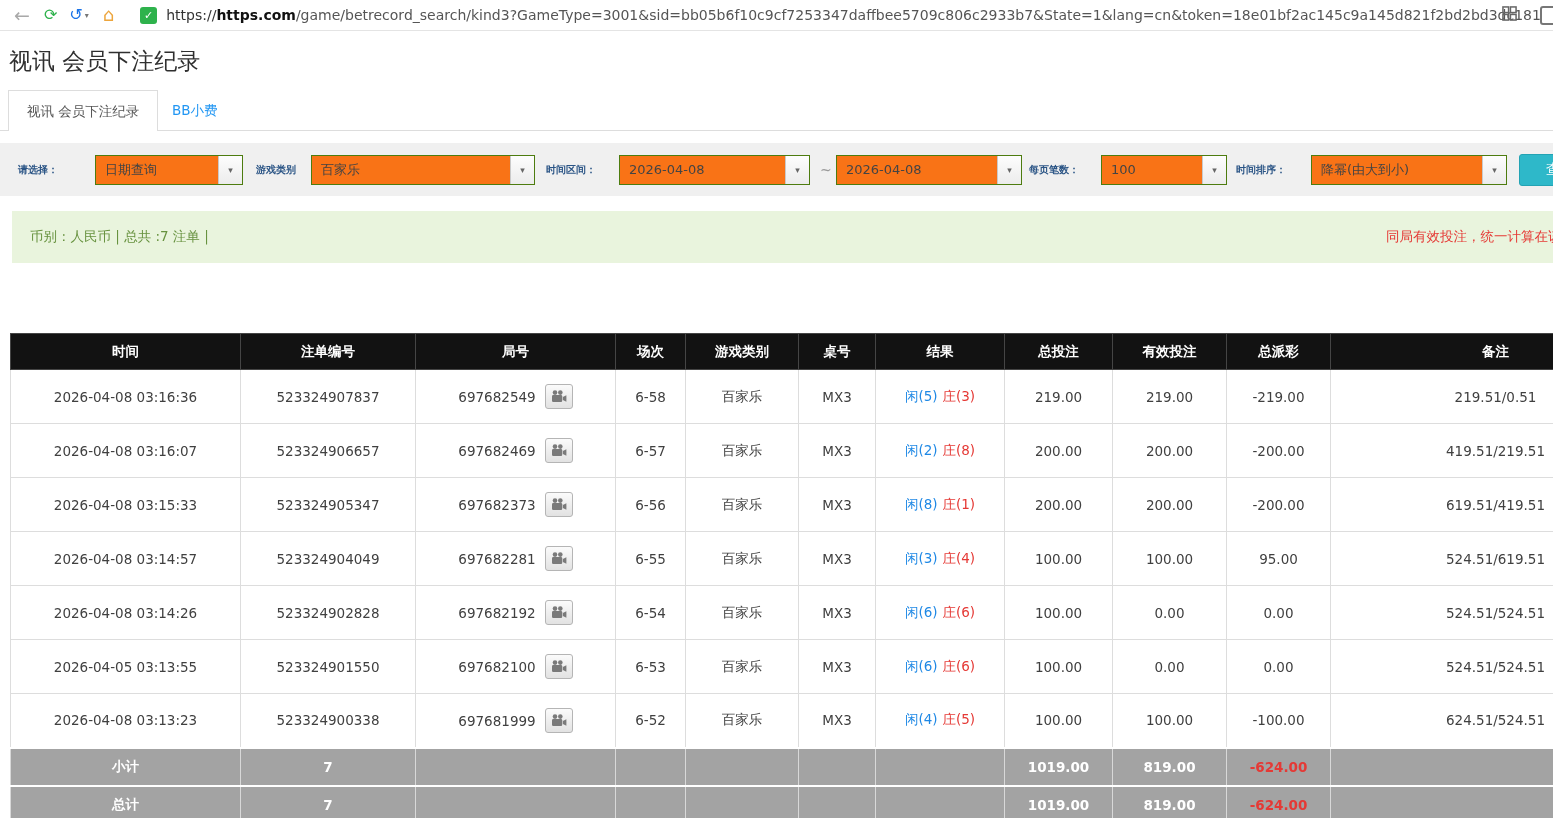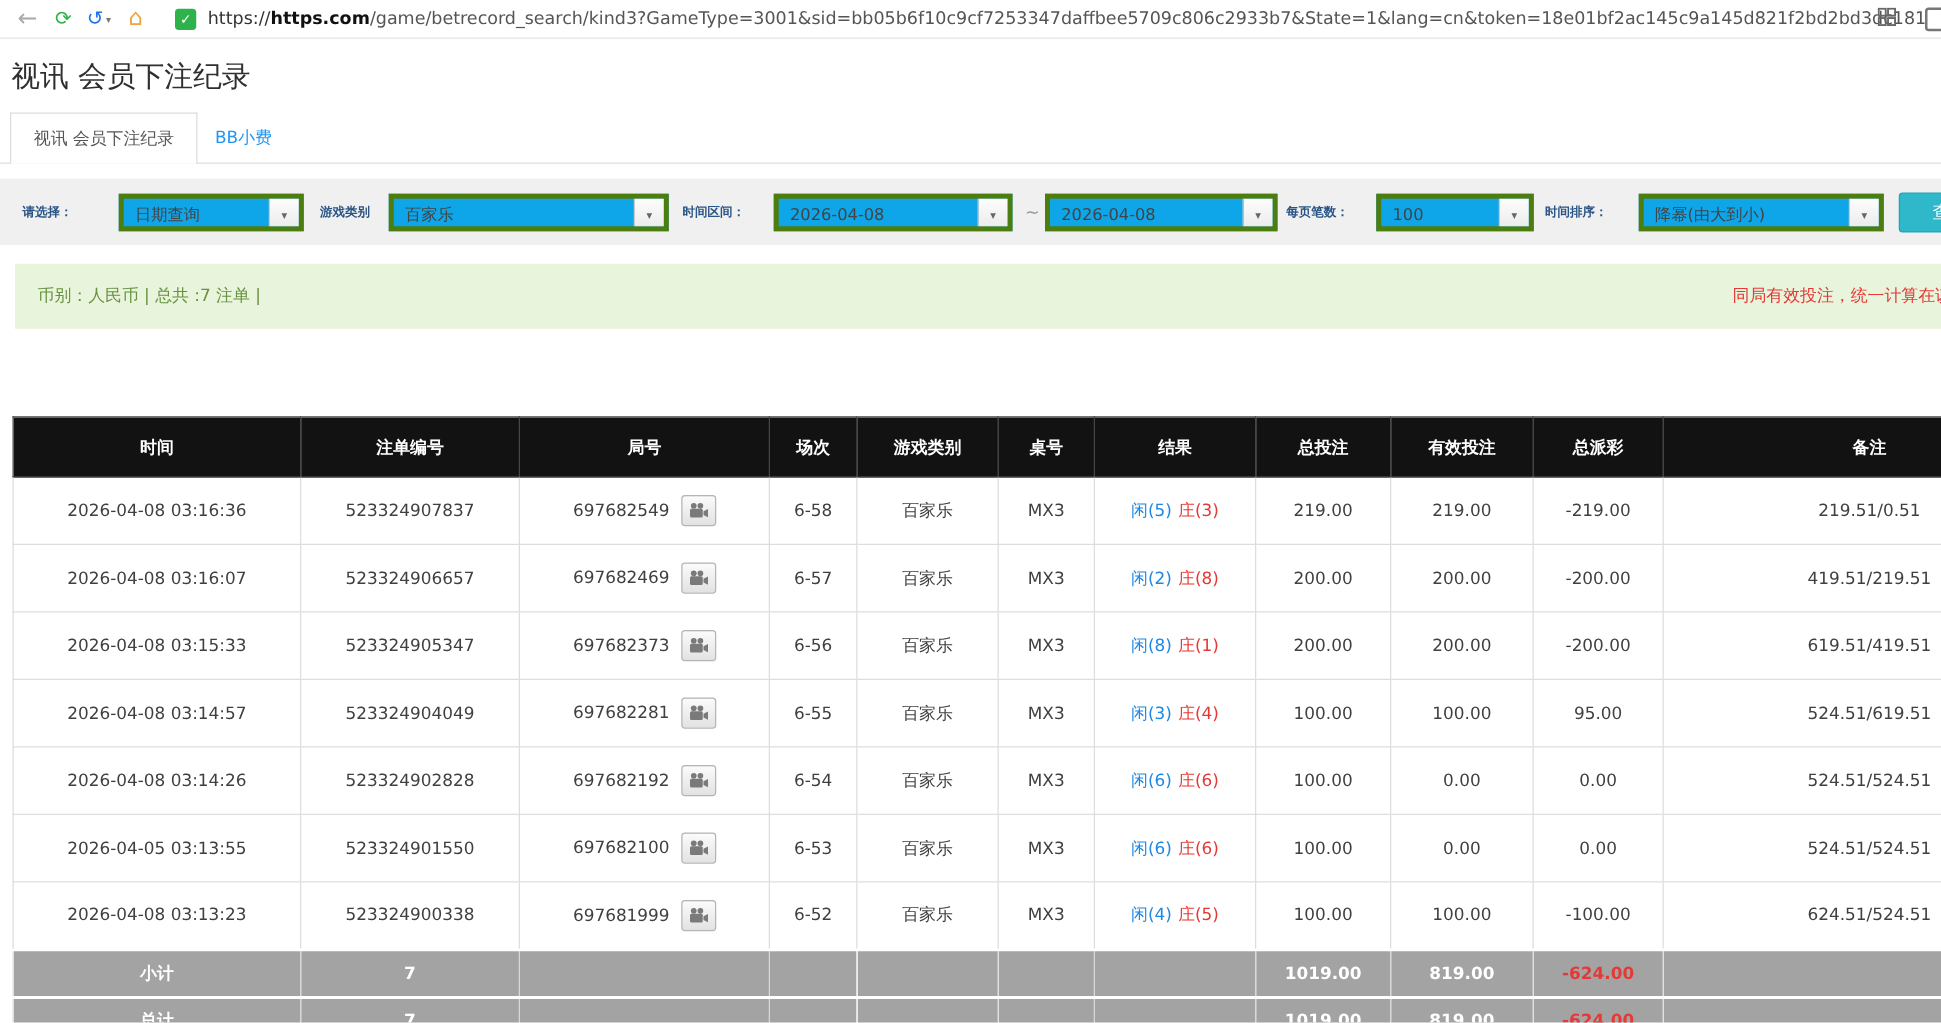--- a/index.html
+++ b/index.html
@@ -51,21 +51,21 @@
   }
 
   
   .filter-bar { position:absolute; top:143px; left:0; width:100%; height:53px; background:var(--filter-bar-bg,#f0f0f0); }
   .flabel {
     position:absolute; top:50%; transform:translateY(-50%);
     font-size:10px; font-weight:bold; color:var(--label-blue,#2a5485); white-space:nowrap;
   }
   .combo {
     position:absolute; top:50%; transform:translateY(-50%); height:30px;
-    background:#0ea5e9; border:4px solid #4d7c0f;
+    background:#f97316; border:1px solid #4d7c0f;
   }
   .combo-text {
     display:block; height:100%; line-height:28px; padding-left:9px; padding-right:26px;
     font-size:13px; color:#444; white-space:nowrap; overflow:hidden;
   }
   .combo-btn {
     position:absolute; top:0; right:0; width:24px; height:100%;
     background:linear-gradient(#fdfdfd,#ececec); border-left:1px solid #c9c9c9;
     text-align:center; line-height:28px; font-size:9px; color:#666; cursor:pointer;
   }
@@ -86,21 +86,21 @@
   .notice-right {
     position:absolute; right:-10px; top:50%; transform:translateY(-50%);
     font-size:13.5px; color:var(--accent-red,#e53935); white-space:nowrap;
   }
 
   
   .table-wrap { position:absolute; top:333px; left:10px; width:1650px; }
   table.records { border-collapse:collapse; table-layout:fixed; width:1650px; }
   table.records th {
     background:var(--table-header-bg,#121212); color:#fff; font-size:13.5px; font-weight:bold;
-    height:48px; border:1px solid #454545; text-align:center;
+    height:36px; border:1px solid #454545; text-align:center;
   }
   table.records td {
     height:54px; text-align:center; font-size:13.5px; color:#404040;
     border:1px solid #ddd; background:#fff; white-space:nowrap; overflow:hidden;
   }
   .blue { color:var(--accent-blue,#1e88e5); }
   .neg { color:var(--accent-red,#e53935); }
   .res-player { color:var(--accent-blue,#1e88e5); margin-right:5px; }
   .res-banker { color:var(--accent-red,#e53935); }
   .round-id { vertical-align:middle; }

